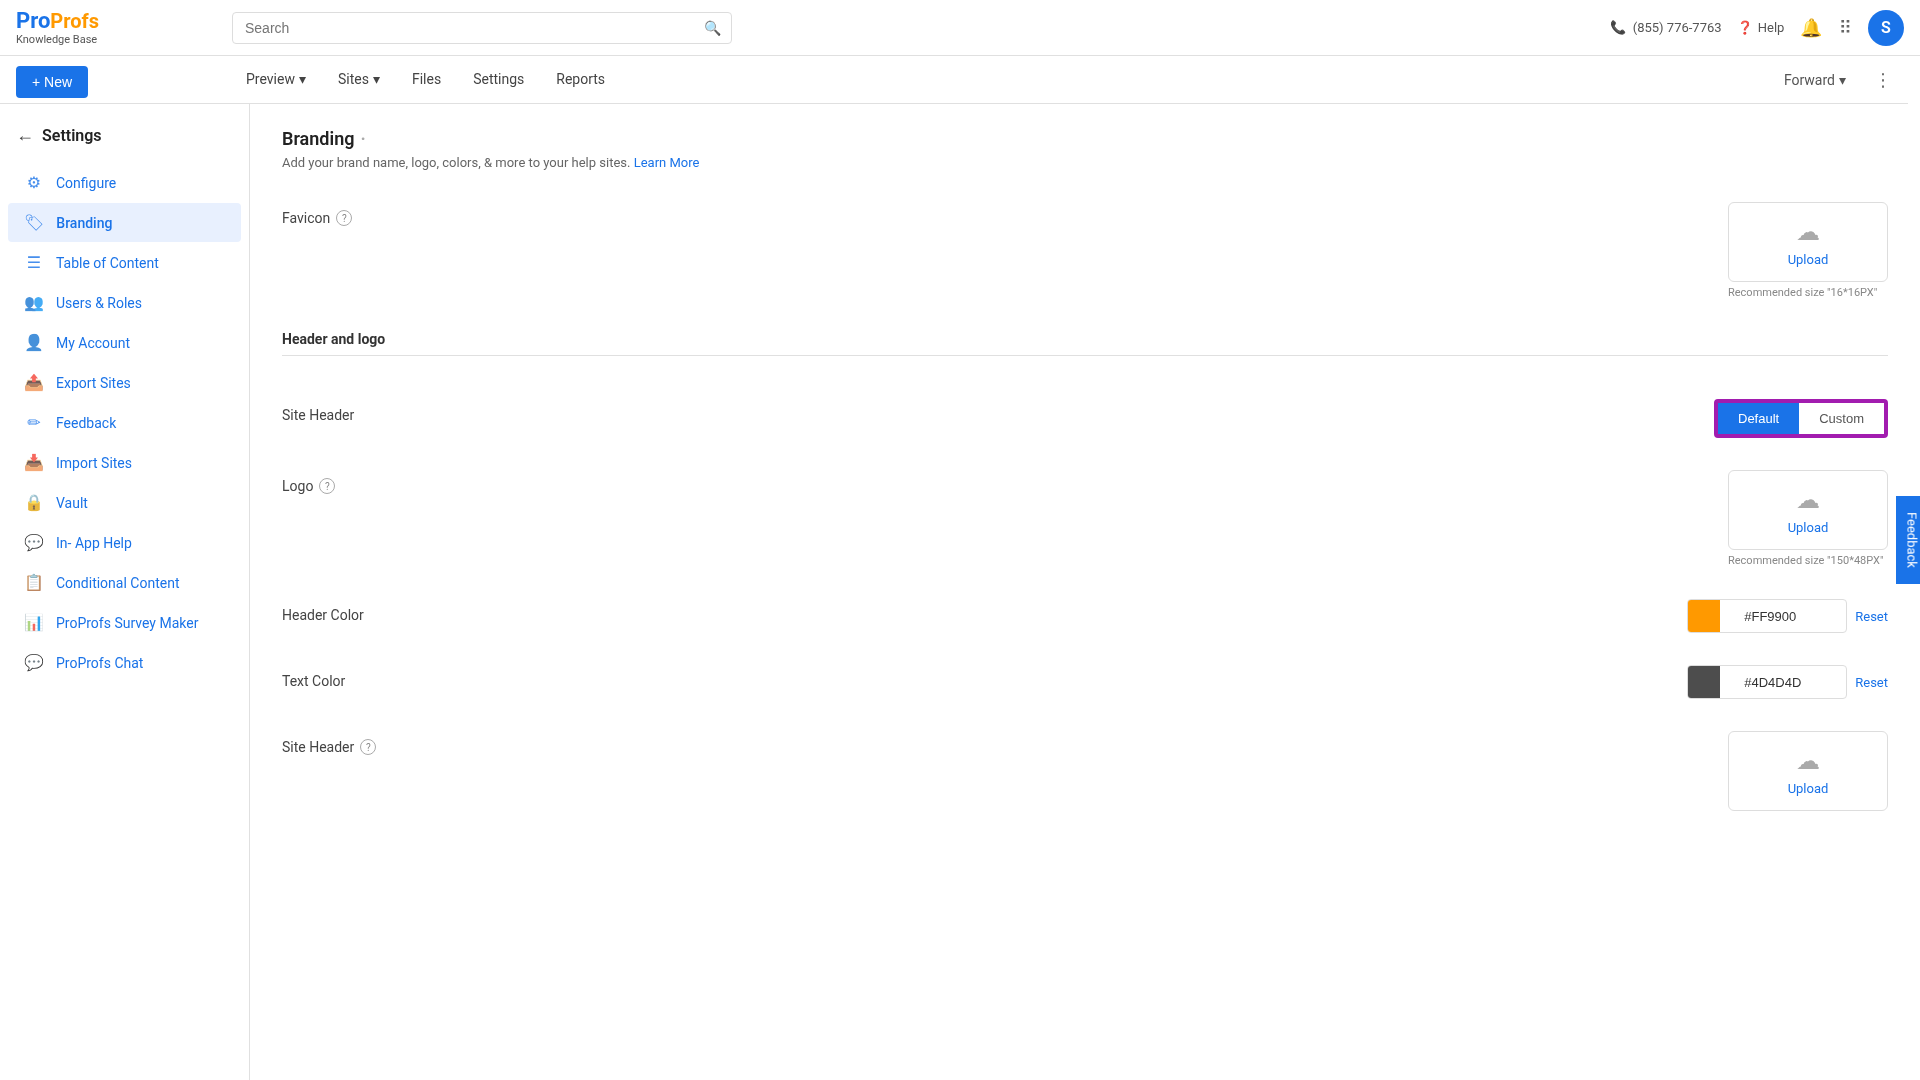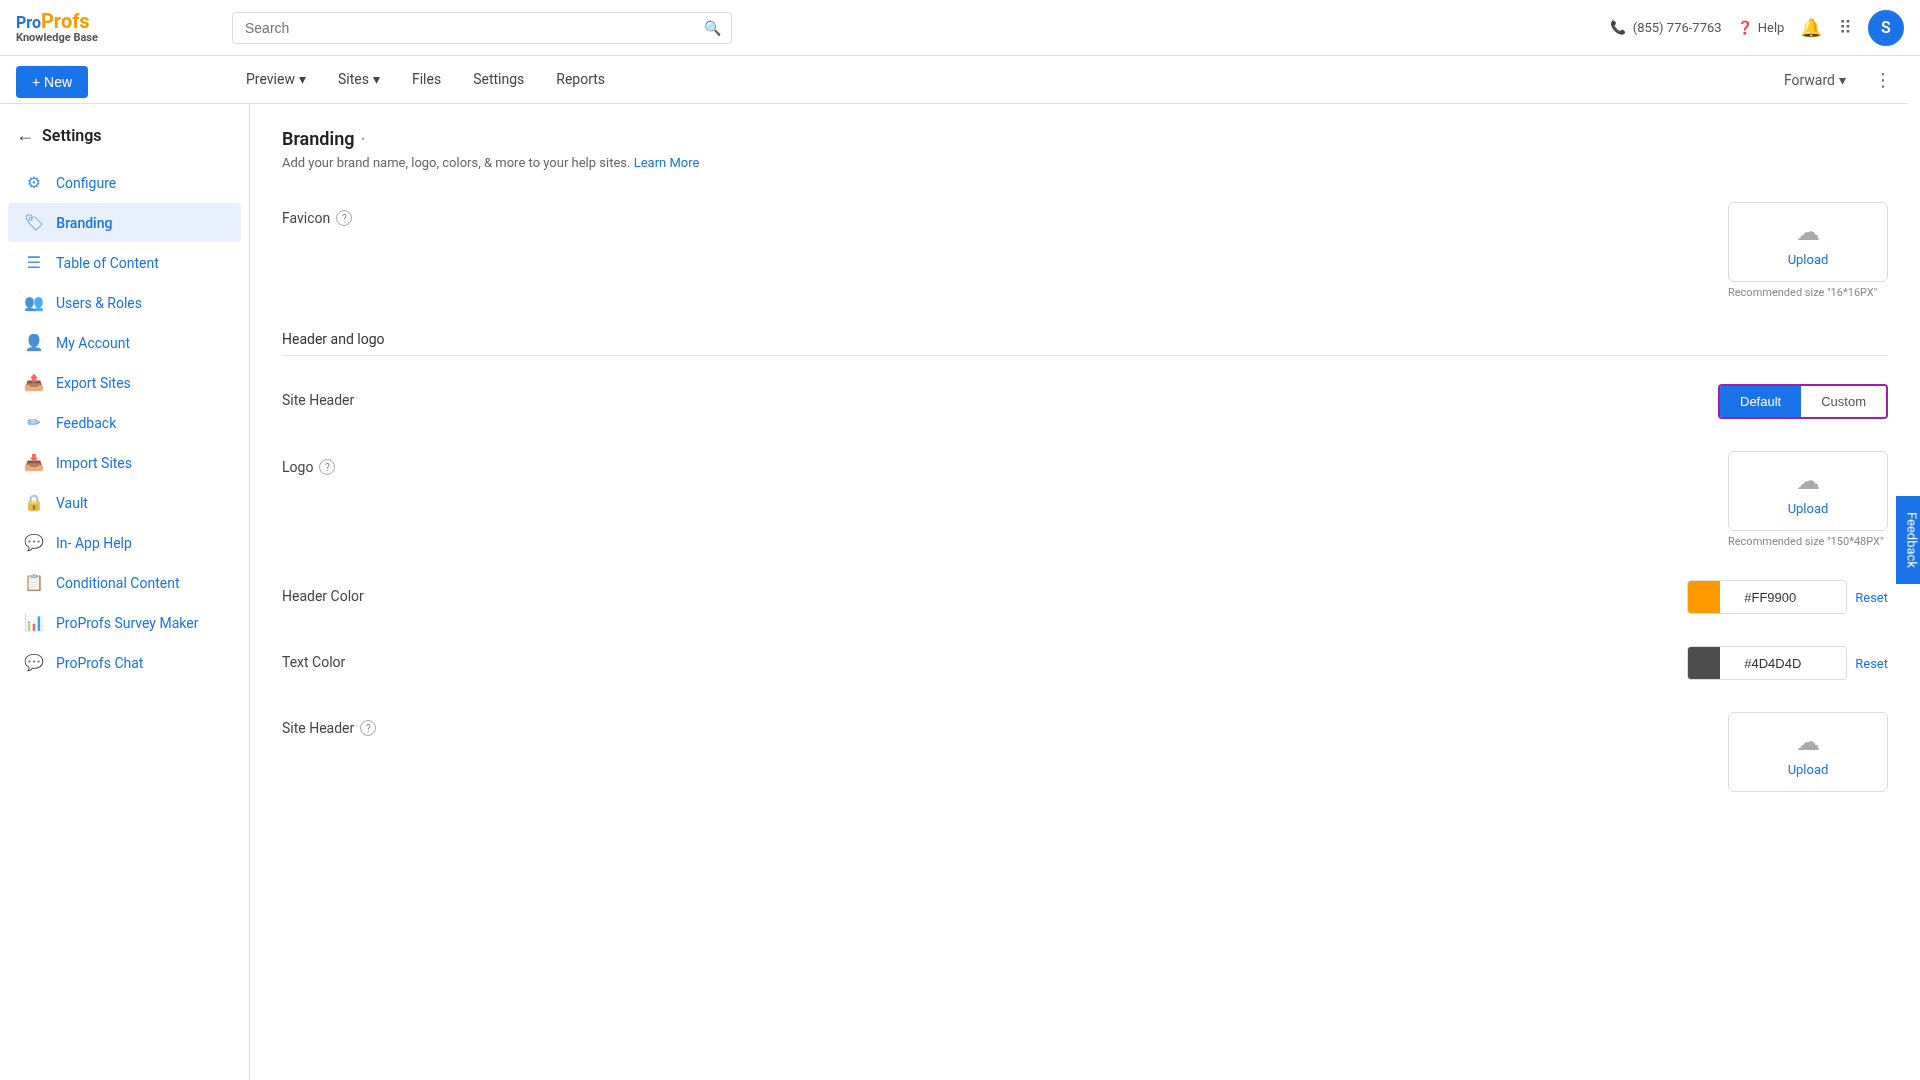--- a/index.html
+++ b/index.html
@@ -17,23 +17,23 @@
       top: 0; left: 0; right: 0;
       background: #fff;
       z-index: 100;
     }
     .logo-area {
       display: flex;
       align-items: center;
       min-width: 200px;
     }
     .logo-text { line-height: 1.1; }
-    .logo-text .pro { color: #1a73e8; font-weight: 700; font-size: 16px; }
+    .logo-text .pro { color: #1a73e8; font-weight: 700; font-size: 22px; }
     .logo-text .profs { color: #f90; font-weight: 700; font-size: 20px; }
-    .logo-text .kb { color: #555; font-size: 11px; display: block; font-weight: bold; }
+    .logo-text .kb { color: #555; font-size: 11px; display: block; }
 
     .search-bar {
       flex: 1;
       max-width: 500px;
       position: relative;
     }
     .search-bar input {
       width: 100%;
       padding: 7px 36px 7px 12px;
       border: 1px solid #ddd;
@@ -207,25 +207,25 @@
     }
     .page-subtitle {
       font-size: 13px;
       color: #666;
       margin-bottom: 16px;
     }
     .page-subtitle a { color: #1a73e8; text-decoration: none; }
 
     .section-title {
       font-size: 14px;
-      font-weight: 400;
+      font-weight: 700;
       color: #333;
       padding: 16px 0 8px;
       border-bottom: 1px solid #e0e0e0;
-      margin-bottom: 12px;
+      margin-bottom: 27px;
     }
 
     .form-row {
       display: flex;
       align-items: flex-start;
       padding: 16px 0;
       gap: 16px;
       justify-content: space-between;
     }
     .form-label {
@@ -294,21 +294,21 @@
       width: 18px; height: 18px;
       left: 22px; top: 3px;
       background: #fff;
       border-radius: 50%;
       transition: 0.3s;
     }
 
     
     .toggle-btn-group {
       display: flex;
-      border: 2px solid #a21caf;
+      border: 4px solid #a21caf;
       border-radius: 4px;
       overflow: hidden;
     }
     .toggle-btn {
       padding: 8px 20px;
       font-size: 13px;
       cursor: pointer;
       border: none;
       background: #fff;
       color: #555;

